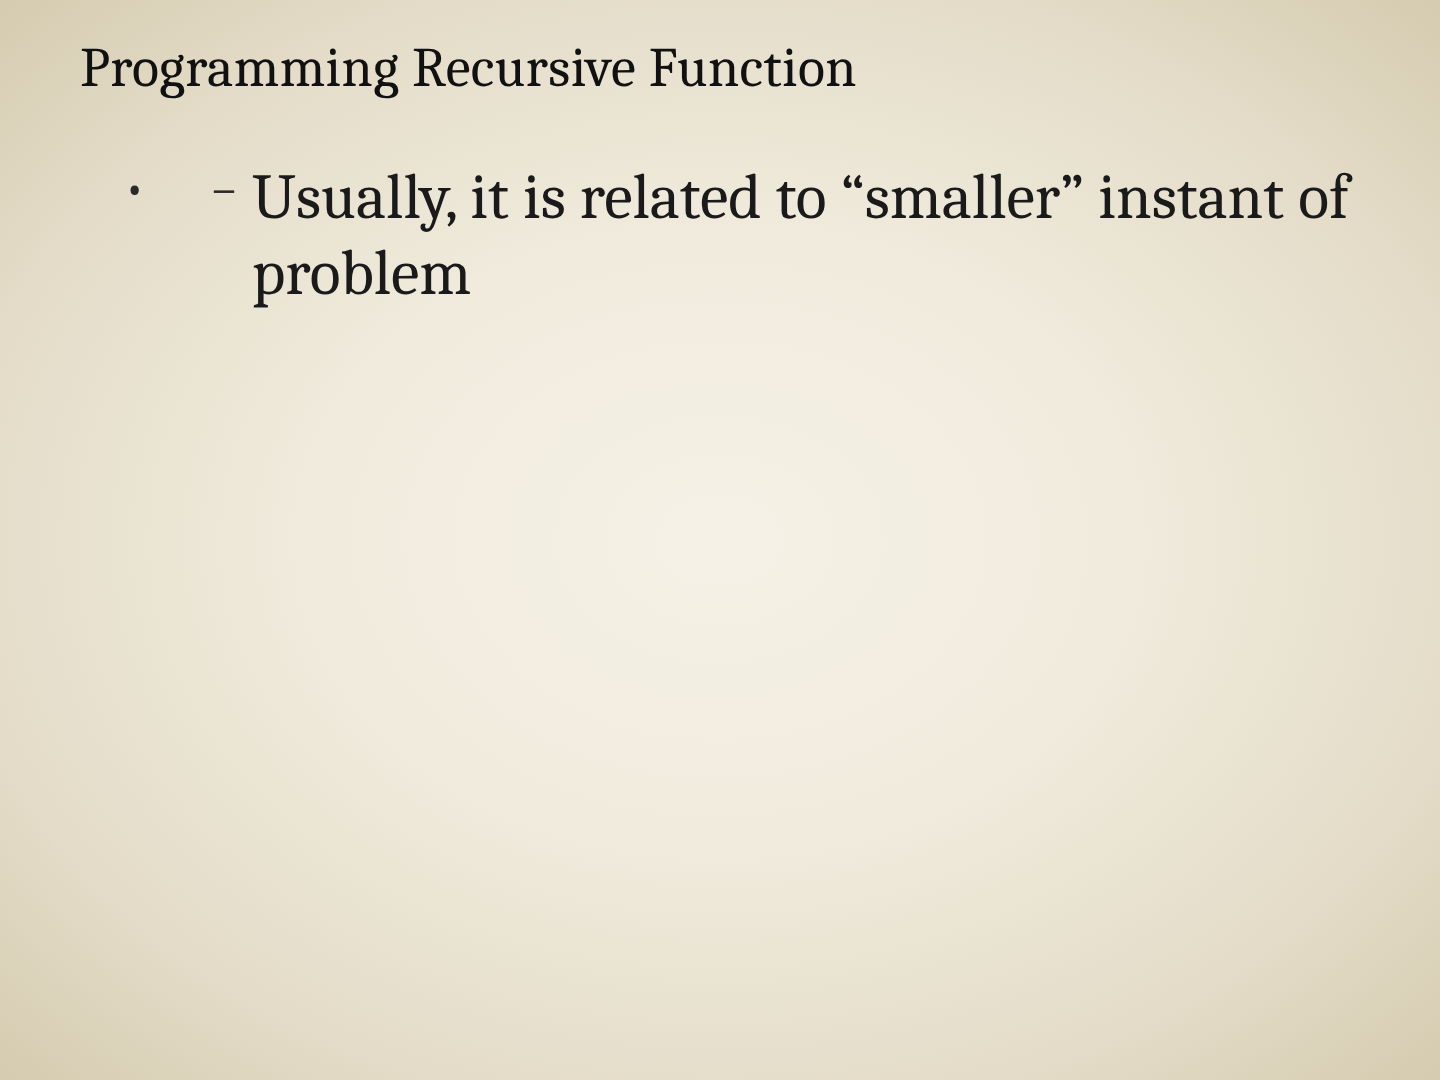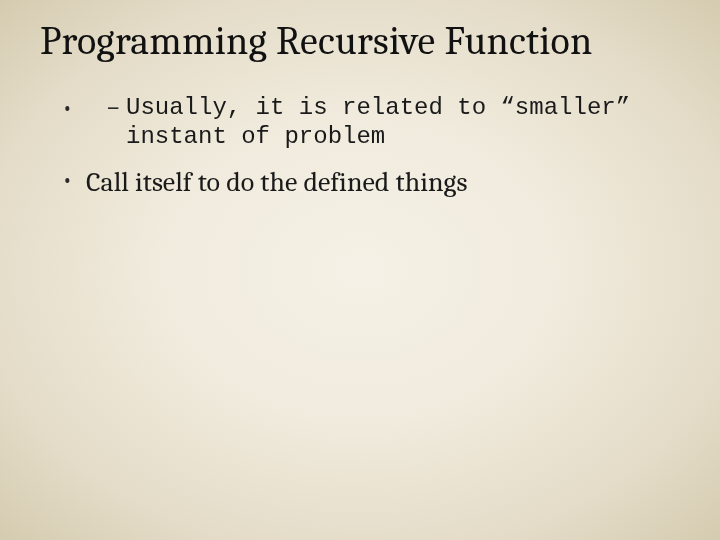--- a/index.html
+++ b/index.html
@@ -14,21 +14,21 @@
     font-family: Cambria, Georgia, "Times New Roman", serif;
     color: #1a1a1a;
   }
   .slide {
     width: 720px;
     height: 540px;
     box-sizing: border-box;
     padding: 18px 40px 40px 40px;
   }
   .title {
-    font-size: 40px;
+    font-size: 28px;
     font-weight: 400;
     margin: 0 0 30px 0;
     letter-spacing: 0.2px;
     color: #111;
   }
   ul.lvl1 {
     list-style: none;
     padding: 0;
     margin: 0 0 0 22px;
     font-size: 28px;
@@ -44,23 +44,22 @@
     position: absolute;
     left: 0;
     top: 0;
     font-size: 24px;
     color: #2a2a2a;
   }
   ul.lvl2 {
     list-style: none;
     padding: 0;
     margin: 6px 0 0 20px;
-    font-size: 24px;
+    font-size: 32px;
     line-height: 1.2;
-    font-family: Liberation Mono, monospace;
   }
   ul.lvl2 > li {
     position: relative;
     padding-left: 20px;
     margin-bottom: 10px;
   }
   ul.lvl2 > li::before {
     content: "–";
     position: absolute;
     left: 0;
@@ -76,17 +75,14 @@
   <h1 class="title">Programming Recursive Function</h1>
 
   <ul class="lvl1">
     <li>
       <ul class="lvl2">
         <li>
           <span>Usually, it is related to “smaller” instant of problem</span>
         </li>
       </ul>
     </li>
-    <li>
-      <span>Call itself to do the defined things</span>
-    </li>
   </ul>
 </div>
 
 </body></html>

